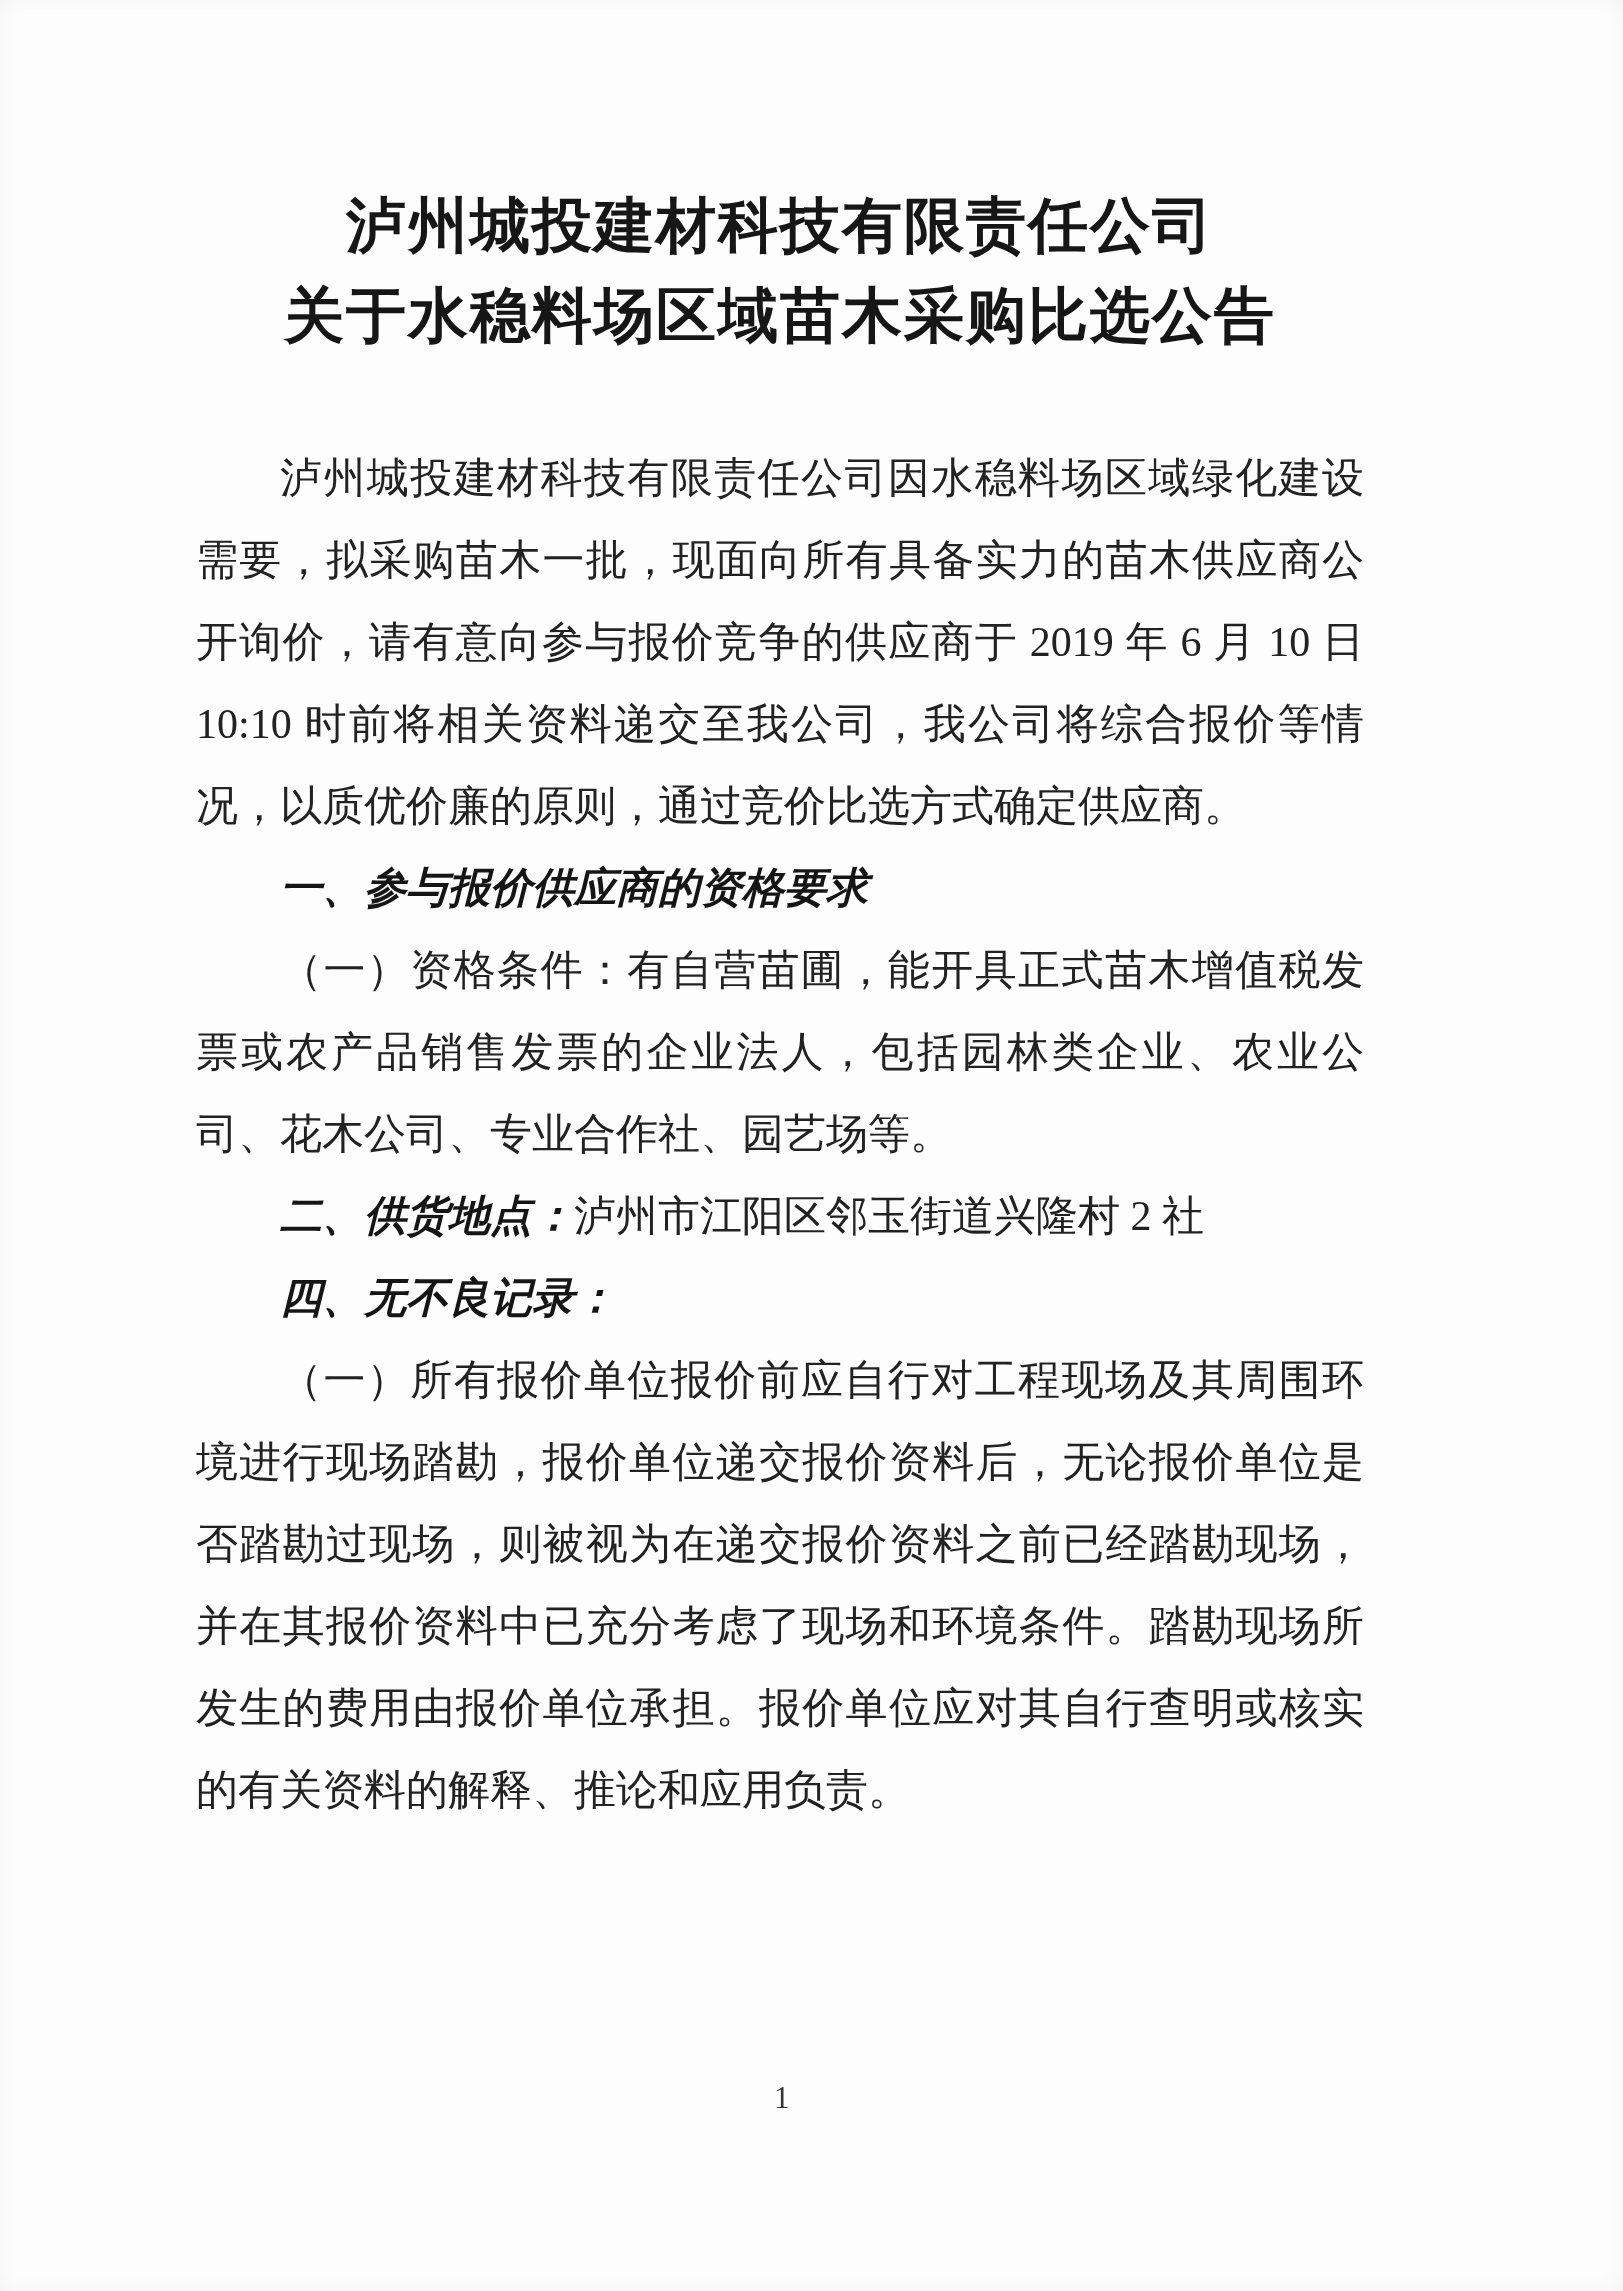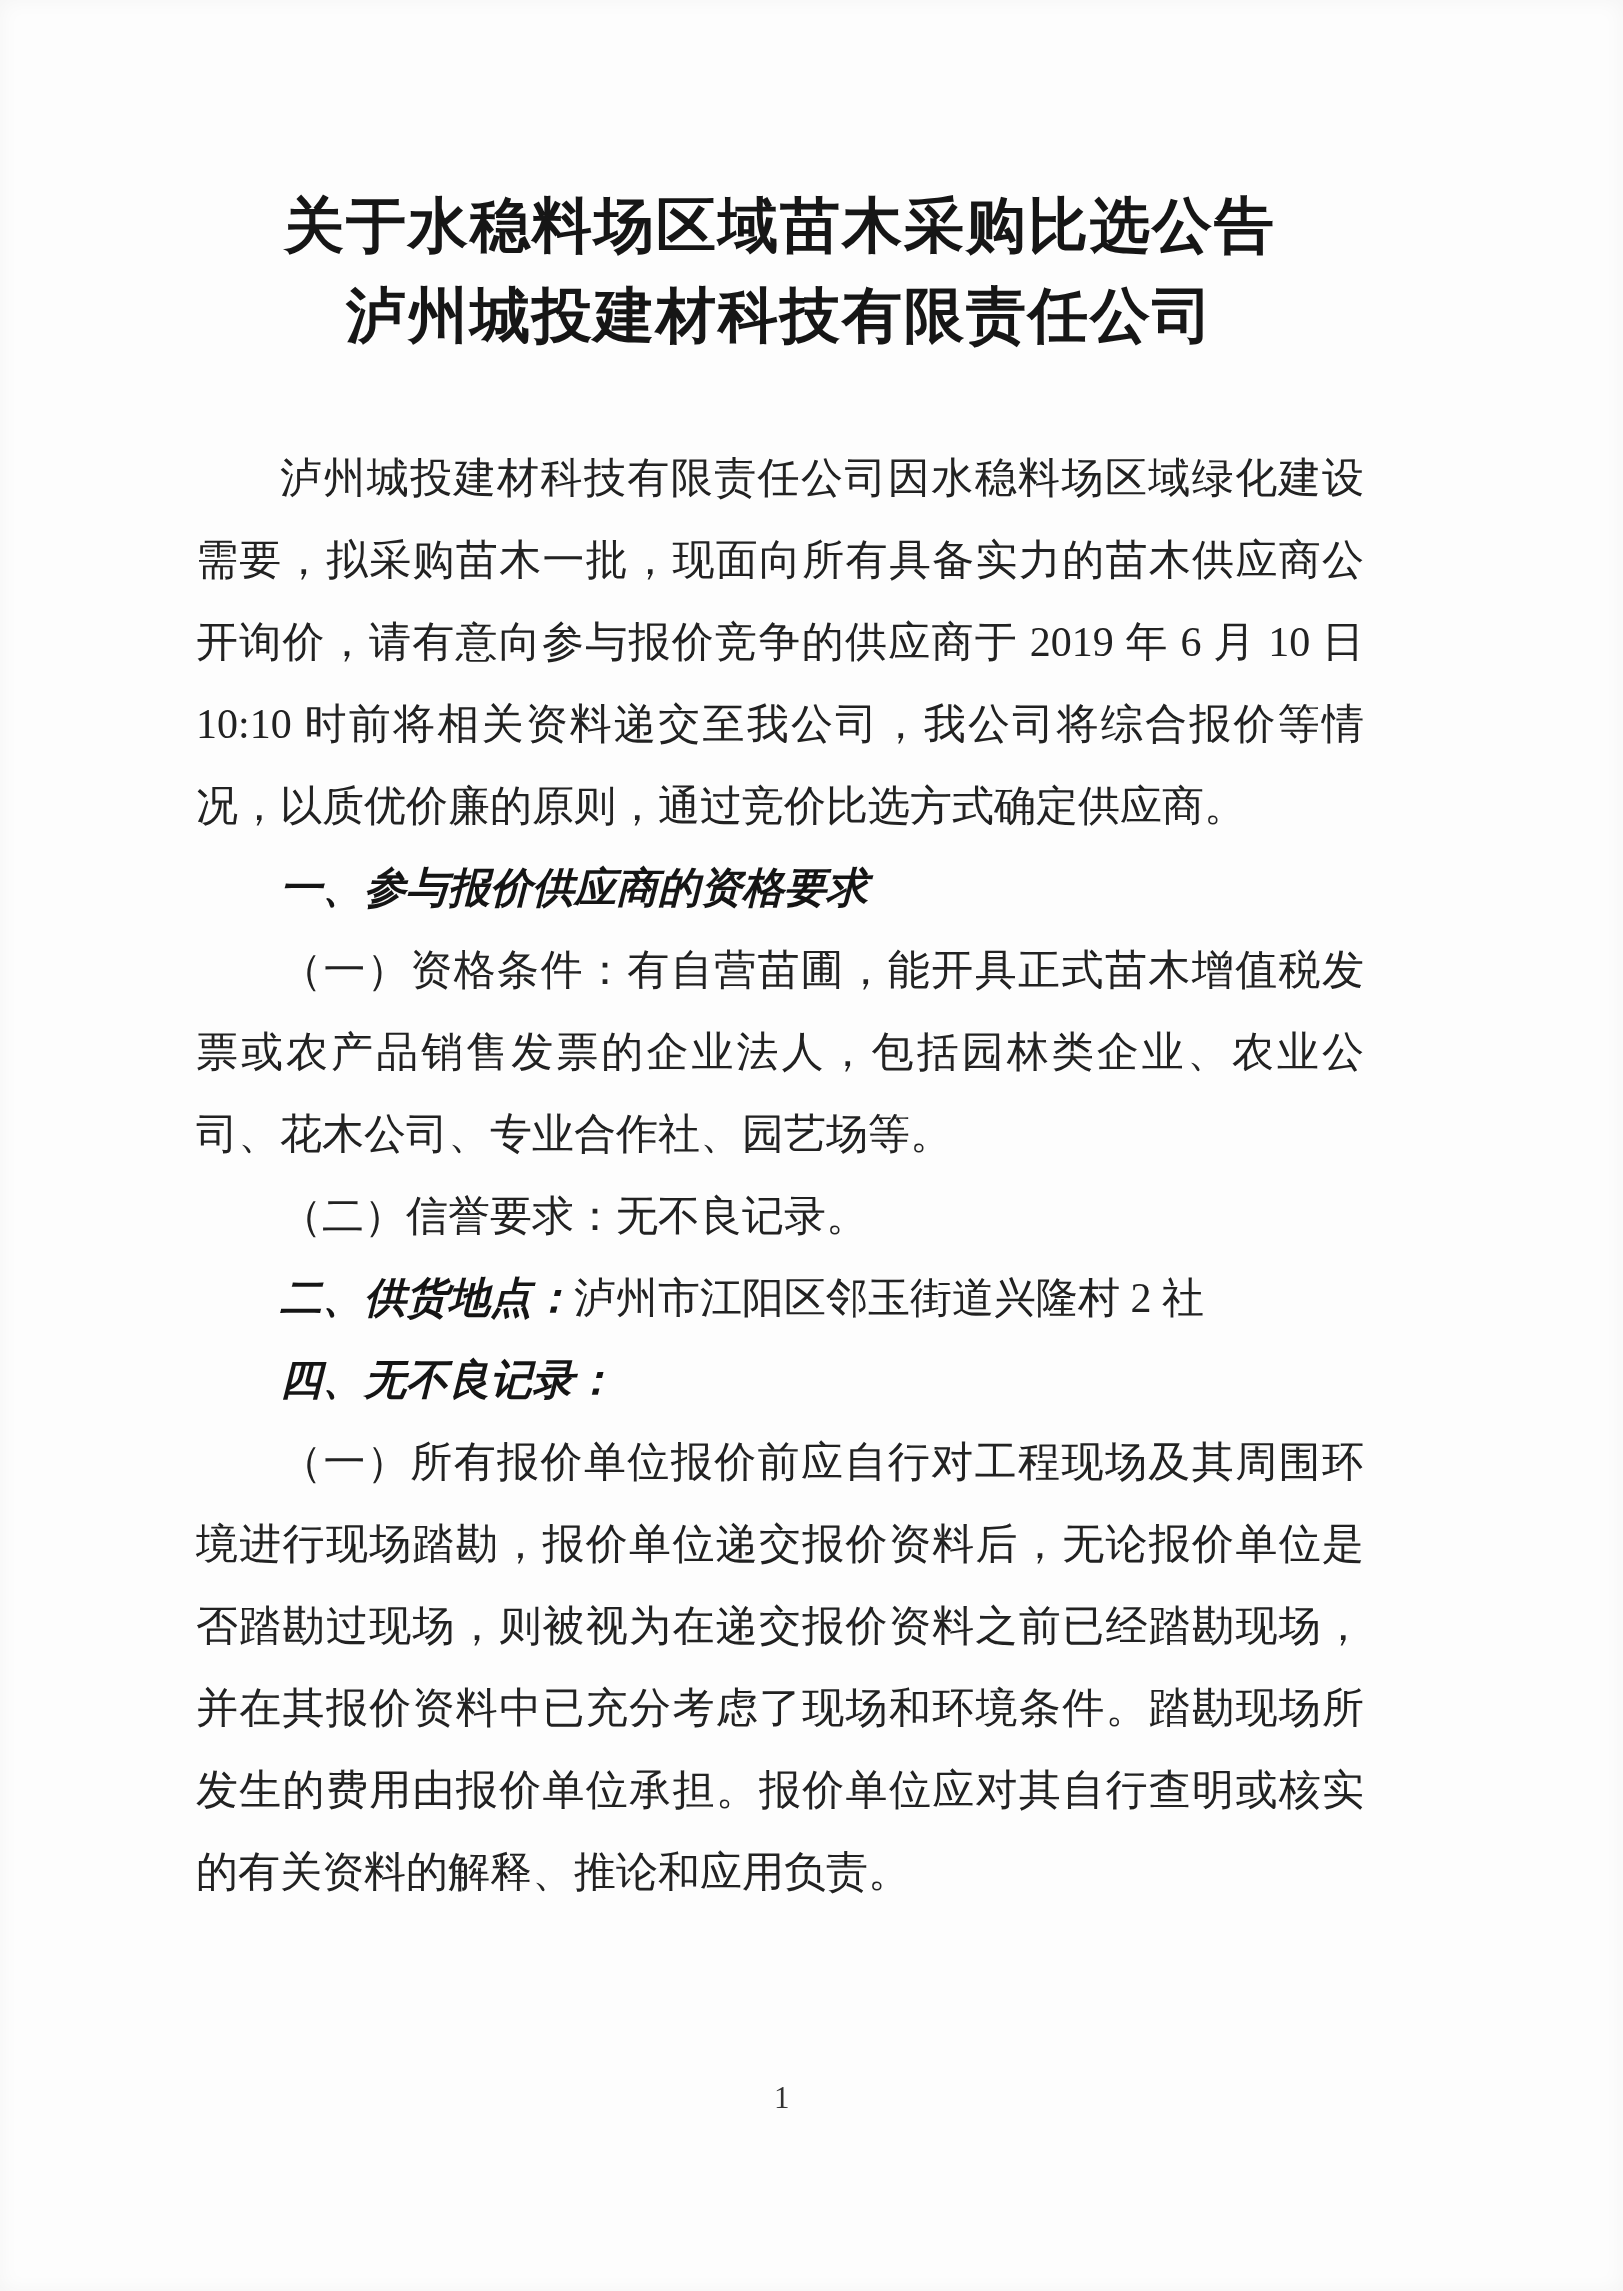--- a/index.html
+++ b/index.html
@@ -70,33 +70,32 @@
     color: #333333;
   }
 </style>
 </head>
 <body>
 
 <div class="page">
   <div class="content">
 
     <h1 class="doc-title">
+      <span class="title-line">泸州城投建材科技有限责任公司</span>
       <span class="title-line">关于水稳料场区域苗木采购比选公告</span>
-      <span class="title-line">泸州城投建材科技有限责任公司</span>
     </h1>
 
     <div class="body-text">
 
       <p class="para"><span>泸州城投建材科技有限责任公司因水稳料场区域绿化建设需要，拟采购苗木一批，现面向所有具备实力的苗木供应商公开询价，请有意向参与报价竞争的供应商于 2019 年 6 月 10 日 10:10 时前将相关资料递交至我公司，我公司将综合报价等情况，以质优价廉的原则，通过竞价比选方式确定供应商。</span></p>
 
       <p class="para heading-sans"><span>一、参与报价供应商的资格要求</span></p>
 
       <p class="para"><span>（一）资格条件：有自营苗圃，能开具正式苗木增值税发票或农产品销售发票的企业法人，包括园林类企业、农业公司、花木公司、专业合作社、园艺场等。</span></p>
 
-      <p class="para"><span>（二）信誉要求：无不良记录。</span></p>
 
       <p class="para"><span class="label-sans">二、供货地点：</span><span>泸州市江阳区邻玉街道兴隆村 2 社</span></p>
 
 
       <p class="para heading-sans"><span>四、无不良记录：</span></p>
 
       <p class="para"><span>（一）所有报价单位报价前应自行对工程现场及其周围环境进行现场踏勘，报价单位递交报价资料后，无论报价单位是否踏勘过现场，则被视为在递交报价资料之前已经踏勘现场，并在其报价资料中已充分考虑了现场和环境条件。踏勘现场所发生的费用由报价单位承担。报价单位应对其自行查明或核实的有关资料的解释、推论和应用负责。</span></p>
 
     </div>
   </div>

